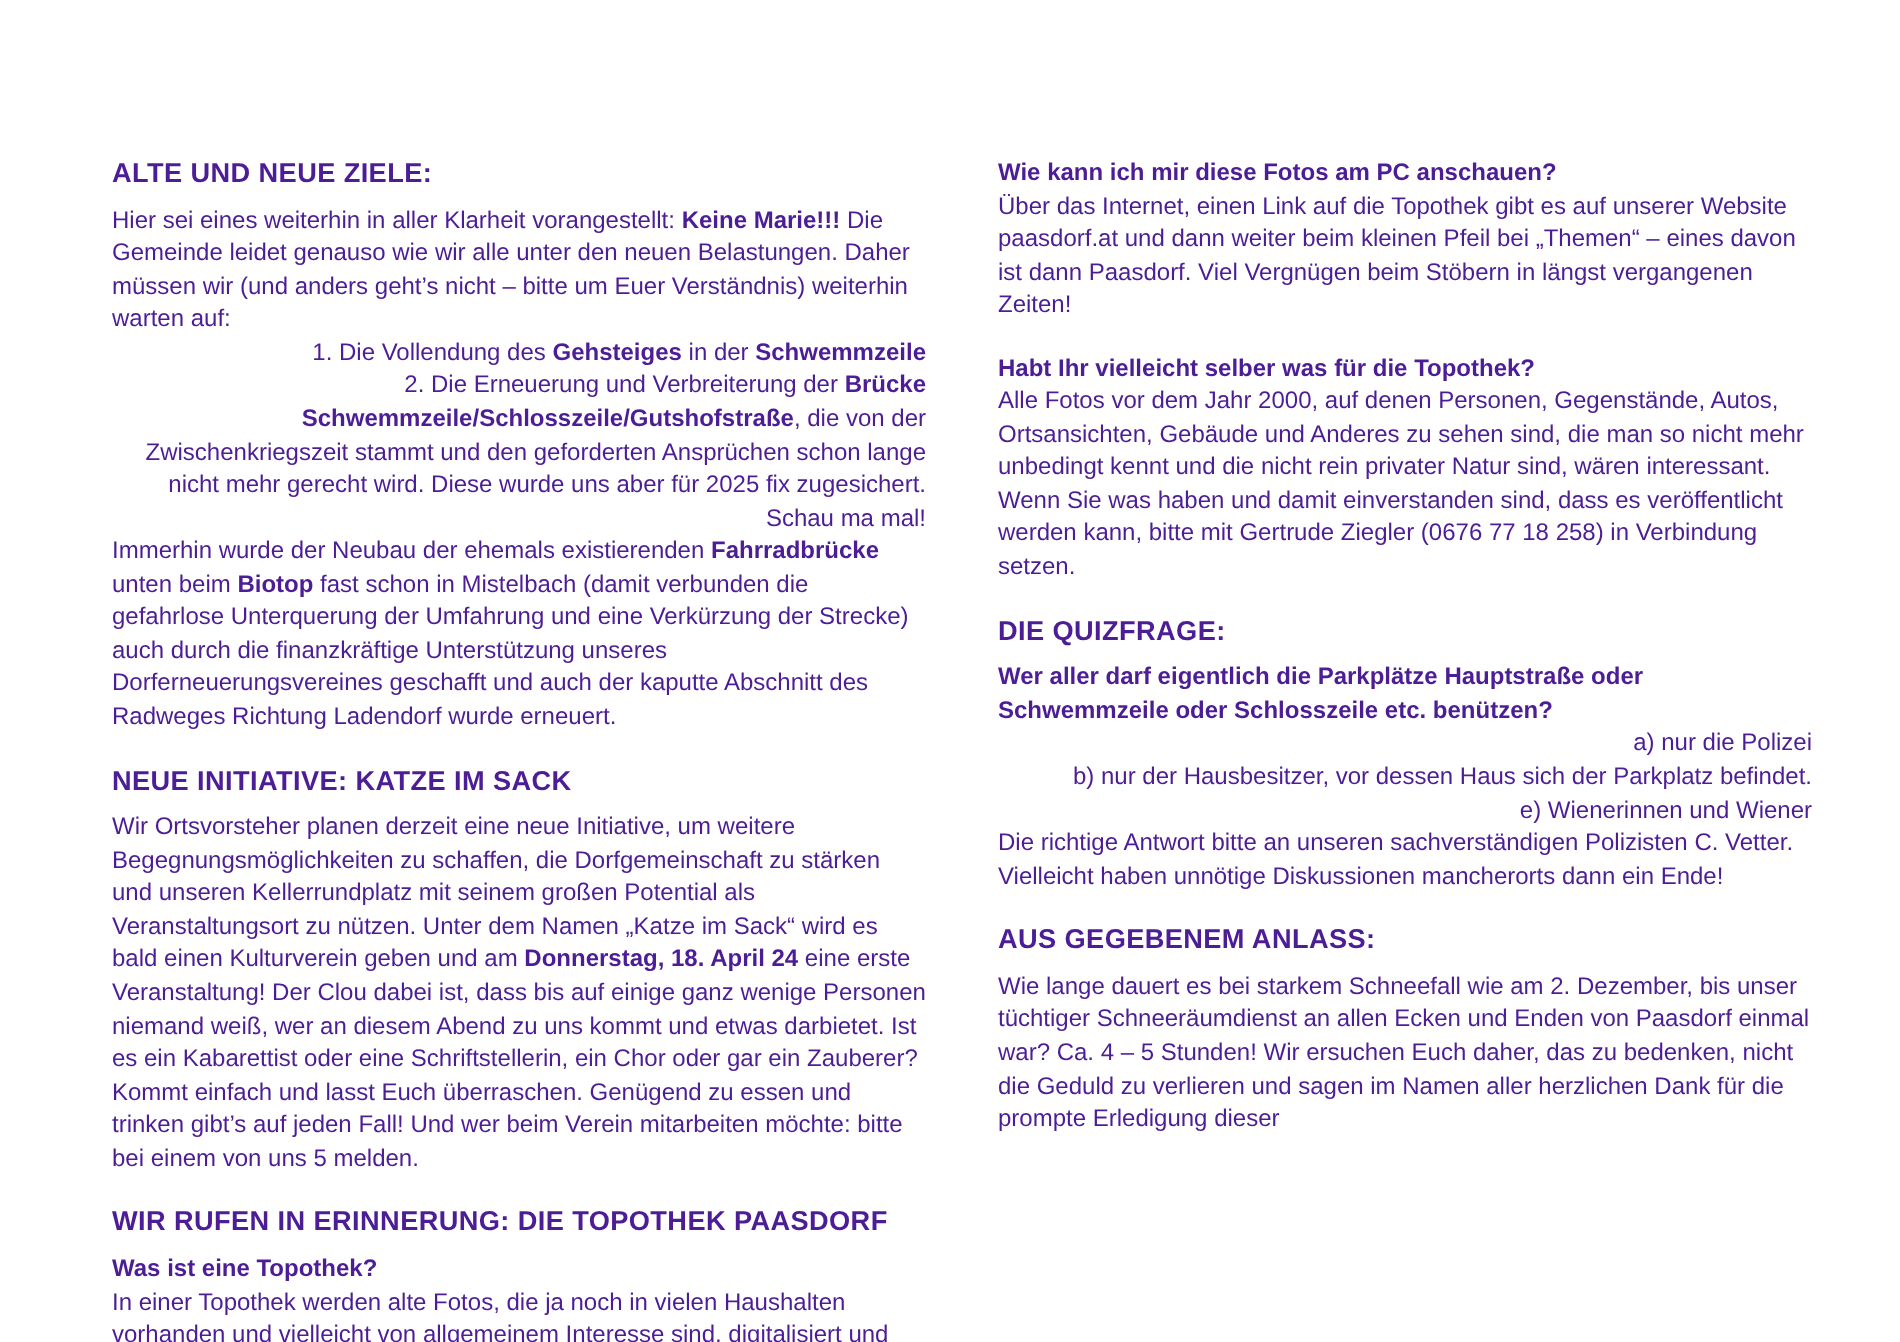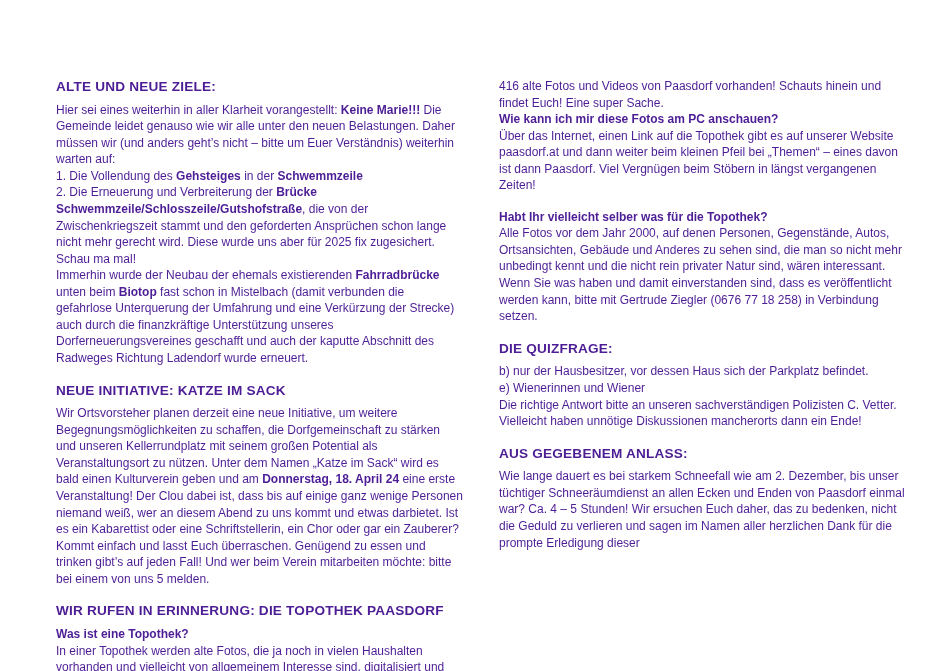--- a/index.html
+++ b/index.html
@@ -21,21 +21,21 @@
   .col { flex: 1; min-width: 0; }
   .heading {
     font-size: 13.6px;
     font-weight: 700;
     margin: 0 0 5px 0;
     letter-spacing: 0.2px;
   }
   .para { margin: 0; }
   .subheading { margin: 0; font-weight: 700; }
   .gap { margin-top: 15px; }
-  .list { margin: 0; }
+  .list { margin: 0; text-align: right; }
   .line { margin: 0; }
   .b { font-weight: 700; }
 </style>
 </head>
 <body>
 
 <div class="page">
   <div class="col">
       <h2 class="heading">ALTE UND NEUE ZIELE:</h2>
       <p class="para"><span>Hier sei eines weiterhin in aller Klarheit vorangestellt: </span><span class="b">Keine Marie!!!</span><span> Die Gemeinde leidet genauso wie wir alle unter den neuen Belastungen. Daher müssen wir (und anders geht’s nicht – bitte um Euer Verständnis) weiterhin warten auf:</span></p>
@@ -44,27 +44,28 @@
         <div class="line"><span>2. Die Erneuerung und Verbreiterung der </span><span class="b">Brücke Schwemmzeile/Schlosszeile/Gutshofstraße</span><span>, die von der Zwischenkriegszeit stammt und den geforderten Ansprüchen schon lange nicht mehr gerecht wird. Diese wurde uns aber für 2025 fix zugesichert. Schau ma mal!</span></div>
       </div>
       <p class="para"><span>Immerhin wurde der Neubau der ehemals existierenden </span><span class="b">Fahrradbrücke</span><span> unten beim </span><span class="b">Biotop</span><span> fast schon in Mistelbach (damit verbunden die gefahrlose Unterquerung der Umfahrung und eine Verkürzung der Strecke) auch durch die finanzkräftige Unterstützung unseres Dorferneuerungsvereines geschafft und auch der kaputte Abschnitt des Radweges Richtung Ladendorf wurde erneuert.</span></p>
       <h2 class="heading gap">NEUE INITIATIVE: KATZE IM SACK</h2>
       <p class="para"><span>Wir Ortsvorsteher planen derzeit eine neue Initiative, um weitere Begegnungsmöglichkeiten zu schaffen, die Dorfgemeinschaft zu stärken und unseren Kellerrundplatz mit seinem großen Potential als Veranstaltungsort zu nützen. Unter dem Namen „Katze im Sack“ wird es bald einen Kulturverein geben und am </span><span class="b">Donnerstag, 18. April 24</span><span> eine erste Veranstaltung! Der Clou dabei ist, dass bis auf einige ganz wenige Personen niemand weiß, wer an diesem Abend zu uns kommt und etwas darbietet. Ist es ein Kabarettist oder eine Schriftstellerin, ein Chor oder gar ein Zauberer? Kommt einfach und lasst Euch überraschen. Genügend zu essen und trinken gibt’s auf jeden Fall! Und wer beim Verein mitarbeiten möchte: bitte bei einem von uns 5 melden.</span></p>
       <h2 class="heading gap">WIR RUFEN IN ERINNERUNG: DIE TOPOTHEK PAASDORF</h2>
       <p class="subheading"><span class="b">Was ist eine Topothek?</span></p>
       <p class="para"><span>In einer Topothek werden alte Fotos, die ja noch in vielen Haushalten vorhanden und vielleicht von allgemeinem Interesse sind, digitalisiert und allen Interessierten zugänglich gemacht. In der neuen Topothek der Gemeinde Mistelbach sind nun auch schon exakt</span></p>
     </div>
   <div class="col">
-      <p class="para"><span>416 alte Fotos und Videos von Paasdorf vorhanden! Schauts hinein und findet Euch! Eine super Sache.</span></p>
       <p class="subheading"><span class="b">Wie kann ich mir diese Fotos am PC anschauen?</span></p>
       <p class="para"><span>Über das Internet, einen Link auf die Topothek gibt es auf unserer Website paasdorf.at und dann weiter beim kleinen Pfeil bei „Themen“ – eines davon ist dann Paasdorf. Viel Vergnügen beim Stöbern in längst vergangenen Zeiten!</span></p>
       <p class="subheading gap"><span class="b">Habt Ihr vielleicht selber was für die Topothek?</span></p>
       <p class="para"><span>Alle Fotos vor dem Jahr 2000, auf denen Personen, Gegenstände, Autos, Ortsansichten, Gebäude und Anderes zu sehen sind, die man so nicht mehr unbedingt kennt und die nicht rein privater Natur sind, wären interessant. Wenn Sie was haben und damit einverstanden sind, dass es veröffentlicht werden kann, bitte mit Gertrude Ziegler (0676 77 18 258) in Verbindung setzen.</span></p>
       <h2 class="heading gap">DIE QUIZFRAGE:</h2>
+      <p class="subheading"><span class="b">Wer aller darf eigentlich die Parkplätze Hauptstraße oder Schwemmzeile oder Schlosszeile etc. benützen?</span></p>
       <div class="list">
+        <div class="line"><span>a) nur die Polizei</span></div>
         <div class="line"><span>b) nur der Hausbesitzer, vor dessen Haus sich der Parkplatz befindet.</span></div>
         <div class="line"><span>e) Wienerinnen und Wiener</span></div>
       </div>
       <p class="para"><span>Die richtige Antwort bitte an unseren sachverständigen Polizisten C. Vetter. Vielleicht haben unnötige Diskussionen mancherorts dann ein Ende!</span></p>
       <h2 class="heading gap">AUS GEGEBENEM ANLASS:</h2>
       <p class="para"><span>Wie lange dauert es bei starkem Schneefall wie am 2. Dezember, bis unser tüchtiger Schneeräumdienst an allen Ecken und Enden von Paasdorf einmal war? Ca. 4 – 5 Stunden! Wir ersuchen Euch daher, das zu bedenken, nicht die Geduld zu verlieren und sagen im Namen aller herzlichen Dank für die prompte Erledigung dieser</span></p>
     </div>
 </div>
 
 </body></html>

